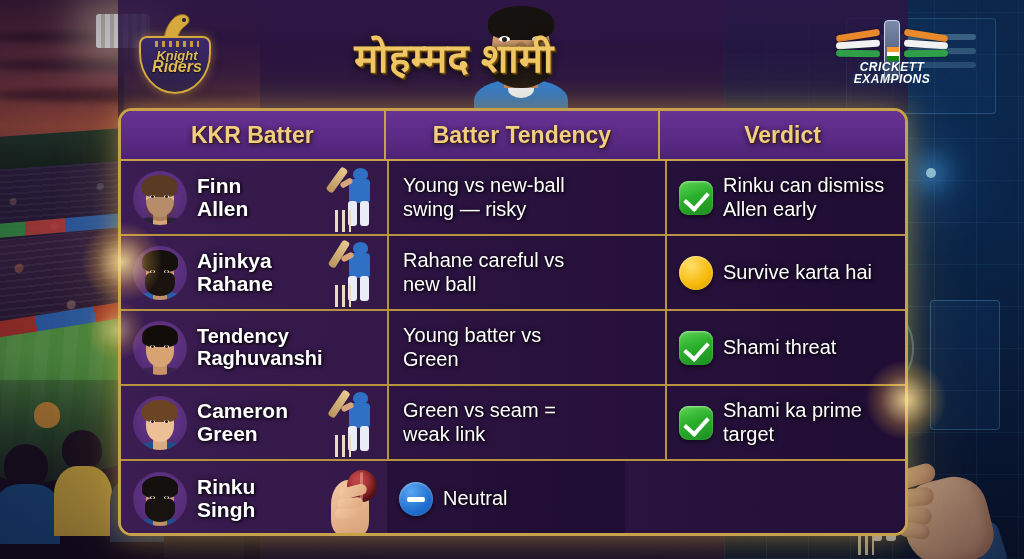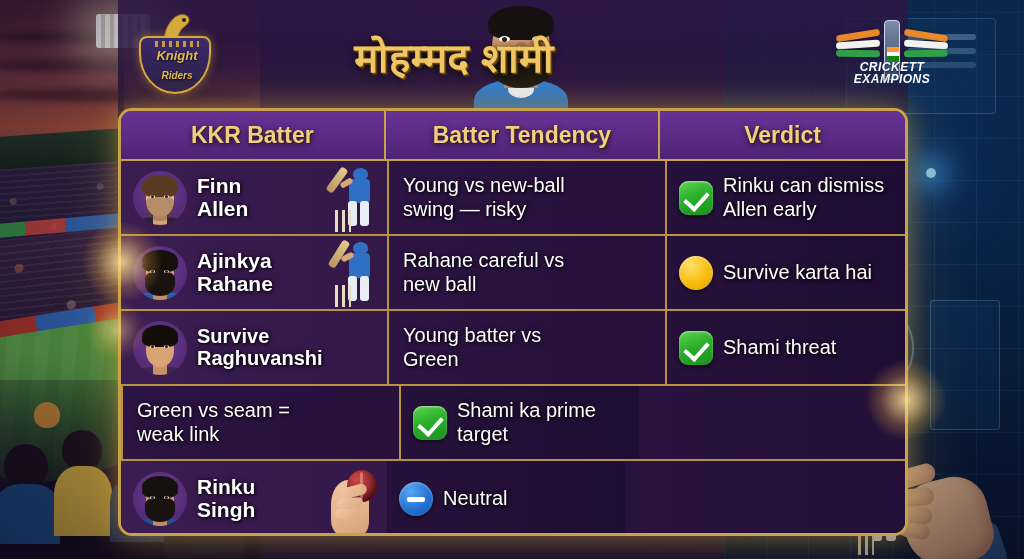--- a/index.html
+++ b/index.html
@@ -202,21 +202,21 @@
     border: 2px solid #d6a93c;
     border-radius: 8px 8px 50% 50% / 8px 8px 70% 70%;
     box-shadow: 0 0 10px rgba(214,169,60,.5);
   }
   .kkr-text1, .kkr-text2 {
     position: absolute; left: 0; width: 72px; text-align: center;
     color: #e3bc55; font-weight: bold; font-style: italic;
     text-shadow: 0 1px 2px #000;
   }
   .kkr-text1 { top: 10px; font-size: 13px; }
-  .kkr-text2 { top: 32px; font-size: 10px; }
+  .kkr-text2 { top: 20px; font-size: 16px; }
   .kkr-dots {
     position: absolute; left: 14px; top: 3px; width: 44px; height: 6px;
     background: repeating-linear-gradient(90deg,#d6a93c 0 3px, transparent 3px 7px);
     opacity: .9;
   }
   .kkr-knight {
     position: absolute; left: 26px; top: 0px; width: 40px; height: 34px;
   }
 
   .champ-logo {
@@ -699,41 +699,64 @@
       <div class="cell1">
         <div class="avatar">
           <div class="av-shirt" style="background:#3a2550;"></div>
           <div class="av-neck" style="background:#c89166;"></div>
           <div class="av-face" style="background:#d9a473;"></div>
           <div class="av-hair" style="background:#120d09;"></div>
           <div class="av-eye" style="left:17px;"></div>
           <div class="av-eye" style="left:31px;"></div>
         </div>
         <div class="pname" style="font-size:20px;">
-          <span>Survive</span><br>
+          <span>Tendency</span><br>
           <span>Raghuvanshi</span>
         </div>
       </div>
       <div class="cell2">
         <div class="tend-text">
           <span>Young batter vs</span><br>
           <span>Green</span>
         </div>
       </div>
       <div class="cell3">
         <div class="verdict-icon">
             <div class="vi-check"></div>
           </div>
         <div class="verdict-text">
           <span>Shami threat</span>
         </div>
       </div>
     </div>
 
     <div class="trow">
+      <div class="cell1">
+        <div class="avatar">
+          <div class="av-shirt" style="background:#1e4f8c;"></div>
+          <div class="av-neck" style="background:#dcab80;"></div>
+          <div class="av-face" style="background:#edbf96;"></div>
+          <div class="av-hair" style="background:#6b4424;"></div>
+          <div class="av-eye" style="left:17px;"></div>
+          <div class="av-eye" style="left:31px;"></div>
+        </div>
+        <div class="pname">
+          <span>Cameron</span><br>
+          <span>Green</span>
+        </div>
+        <div class="batsman-icon">
+          <div class="bi-bat" style="left:2px;top:2px;width:8px;height:30px;transform:rotate(34deg);"></div>
+          <div class="bi-helm" style="left:20px;top:5px;width:15px;height:12px;"></div>
+          <div class="bi-body" style="left:16px;top:16px;width:21px;height:25px;"></div>
+          <div class="bi-skin" style="left:8px;top:17px;width:13px;height:6px;transform:rotate(-28deg);"></div>
+          <div class="bi-pad" style="left:15px;top:39px;width:9px;height:25px;"></div>
+          <div class="bi-pad" style="left:27px;top:39px;width:9px;height:25px;"></div>
+          <div class="bi-stumps" style="left:2px;"></div>
+        </div>
+      </div>
       <div class="cell2">
         <div class="tend-text">
           <span>Green vs seam =</span><br>
           <span>weak link</span>
         </div>
       </div>
       <div class="cell3">
         <div class="verdict-icon">
             <div class="vi-check"></div>
           </div>

